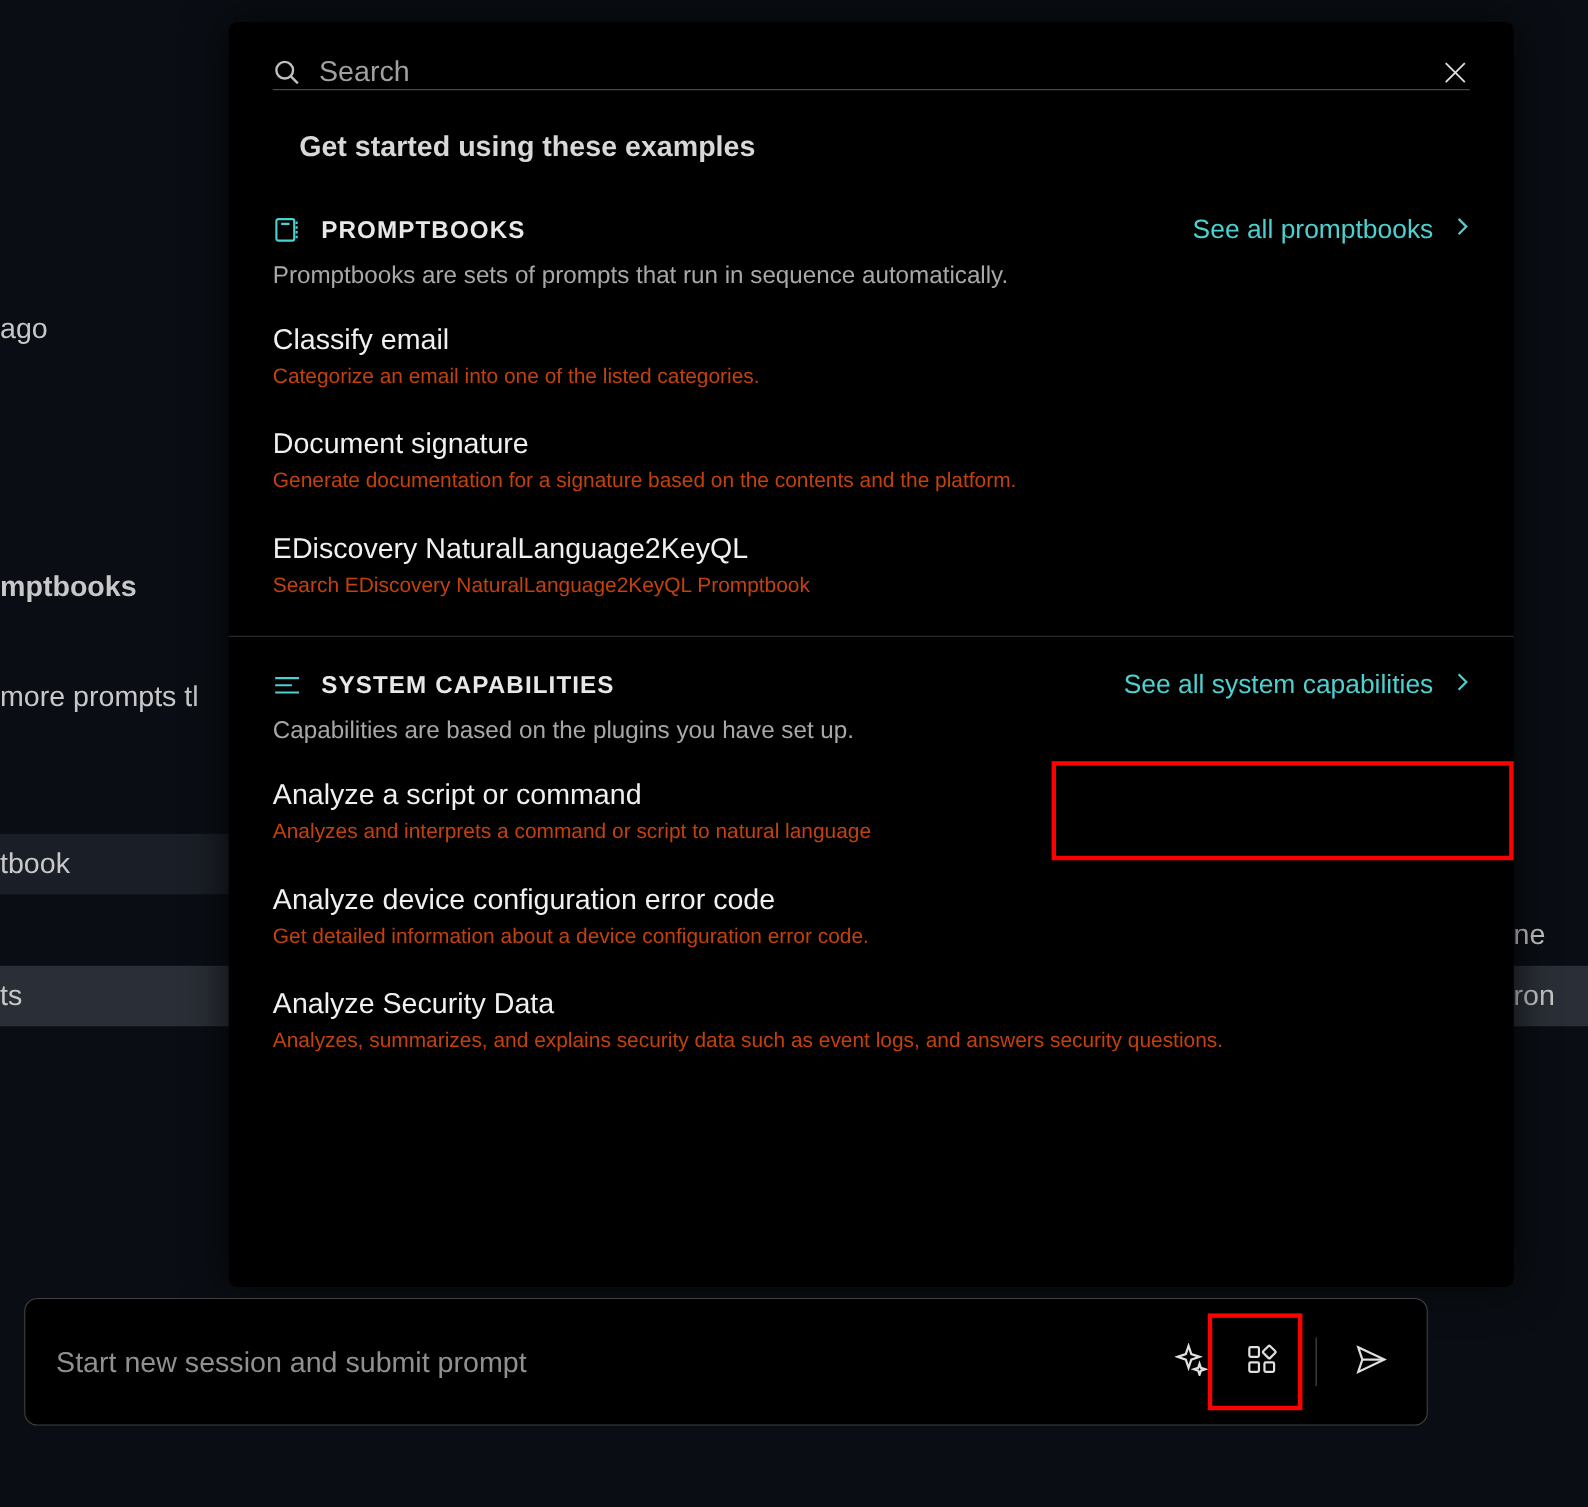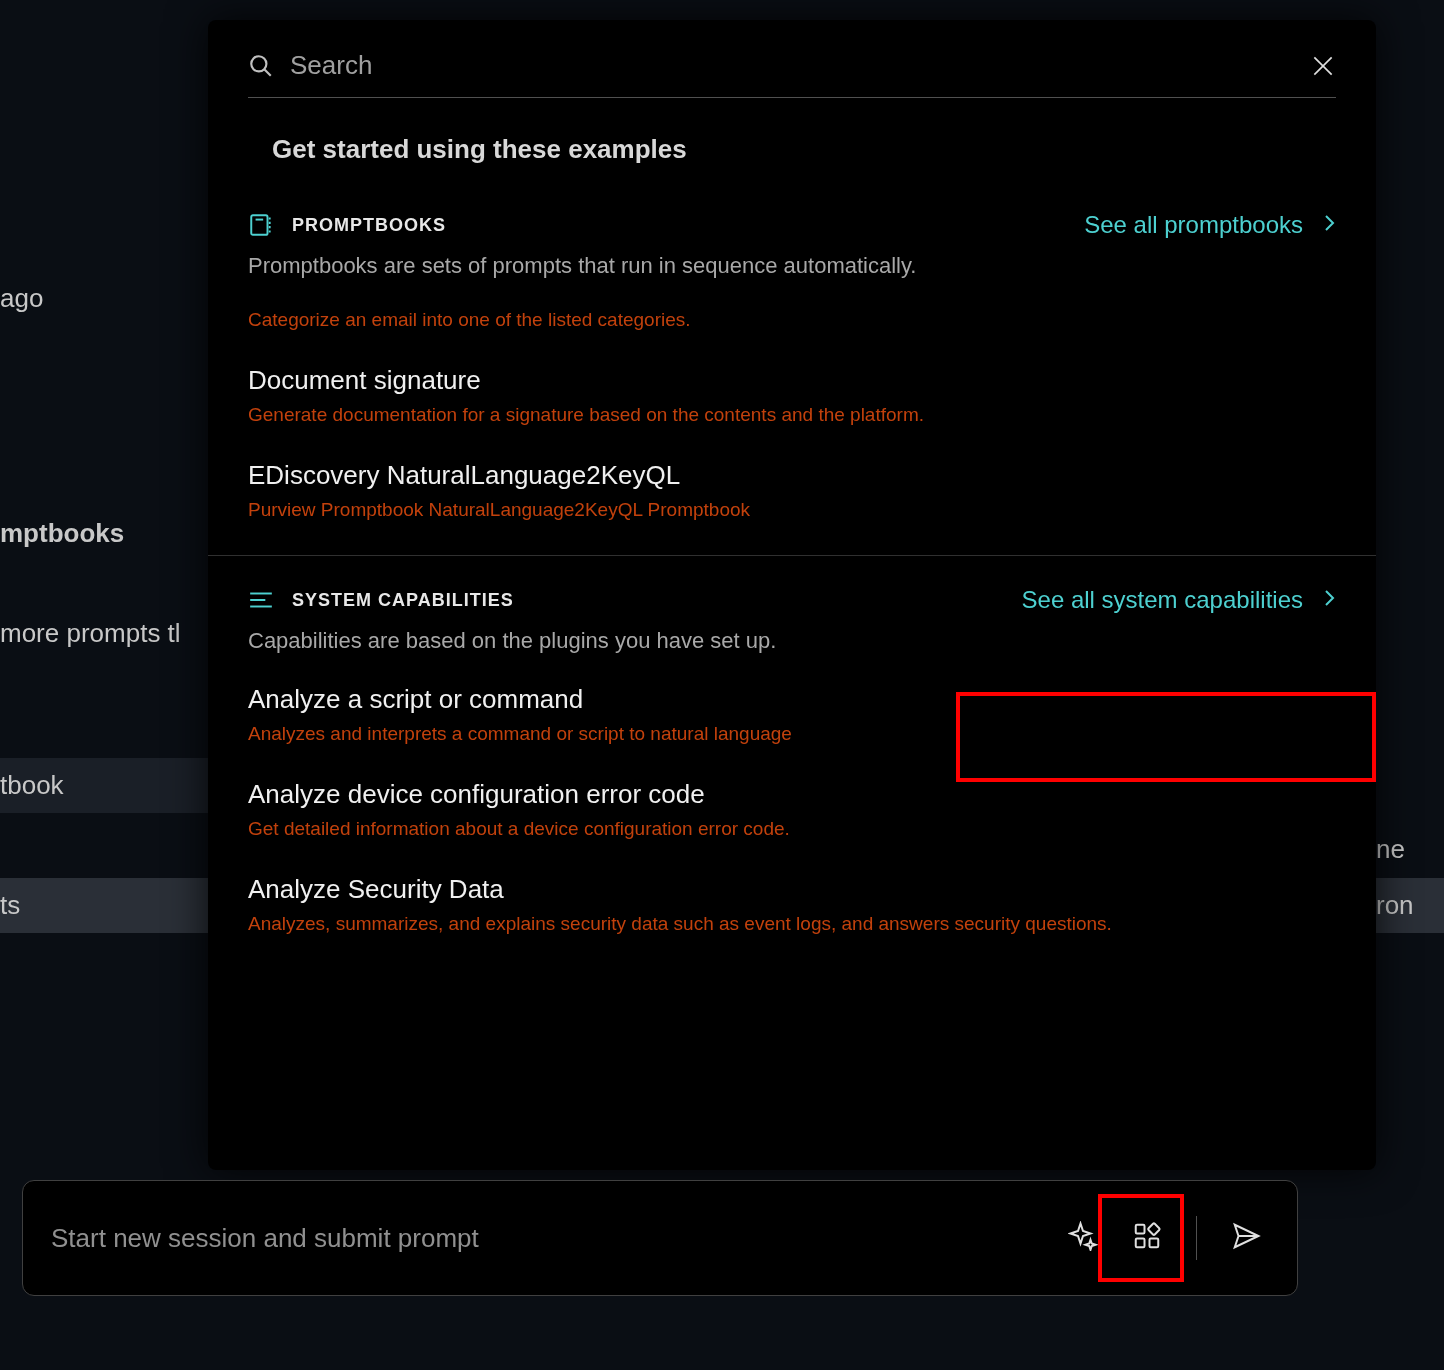--- a/index.html
+++ b/index.html
@@ -40,21 +40,21 @@
       background: #000000;
       border-radius: 8px;
       padding: 30px 40px;
       box-shadow: 0 0 40px rgba(0,0,0,0.8);
     }
 
     .search-row {
       display: flex;
       align-items: center;
       border-bottom: 1px solid #505050;
-      padding-bottom: 16px;
+      padding-bottom: 0;
       margin-bottom: 36px;
     }
     .search-icon {
       width: 26px;
       height: 26px;
       margin-right: 16px;
       flex-shrink: 0;
     }
     .search-input {
       flex: 1;
@@ -91,21 +91,21 @@
       display: flex;
       align-items: center;
       gap: 18px;
     }
     .section-icon {
       width: 26px;
       height: 26px;
       flex-shrink: 0;
     }
     .section-title {
-      font-size: 18px;
+      font-size: 22px;
       font-weight: 700;
       letter-spacing: 1px;
       color: #e8e8e8;
     }
     .see-all {
       color: #4dd0d0;
       font-size: 24px;
       cursor: pointer;
       display: flex;
       align-items: center;
@@ -248,29 +248,30 @@
       <span class="chev">
         <svg width="12" height="18" viewBox="0 0 12 18" fill="none" stroke="#4dd0d0" stroke-width="2">
             <polyline points="2,2 9,9 2,16"></polyline>
           </svg>
       </span>
     </div>
   </div>
   <div class="section-desc">Promptbooks are sets of prompts that run in sequence automatically.</div>
 
   <div class="item">
+    <div class="item-title">Classify email</div>
     <div class="item-desc">Categorize an email into one of the listed categories.</div>
   </div>
   <div class="item">
     <div class="item-title">Document signature</div>
     <div class="item-desc">Generate documentation for a signature based on the contents and the platform.</div>
   </div>
   <div class="item">
     <div class="item-title">EDiscovery NaturalLanguage2KeyQL</div>
-    <div class="item-desc">Purview Promptbook NaturalLanguage2KeyQL Promptbook</div>
+    <div class="item-desc">Search EDiscovery NaturalLanguage2KeyQL Promptbook</div>
   </div>
 
   <hr class="divider">
 
   <div class="section-header">
     <div class="section-left">
       <span class="section-icon">
         <svg viewBox="0 0 24 24" fill="none" stroke="#4dd0d0" stroke-width="1.8">
           <line x1="2" y1="6" x2="22" y2="6"></line>
           <line x1="2" y1="12" x2="16" y2="12"></line>

